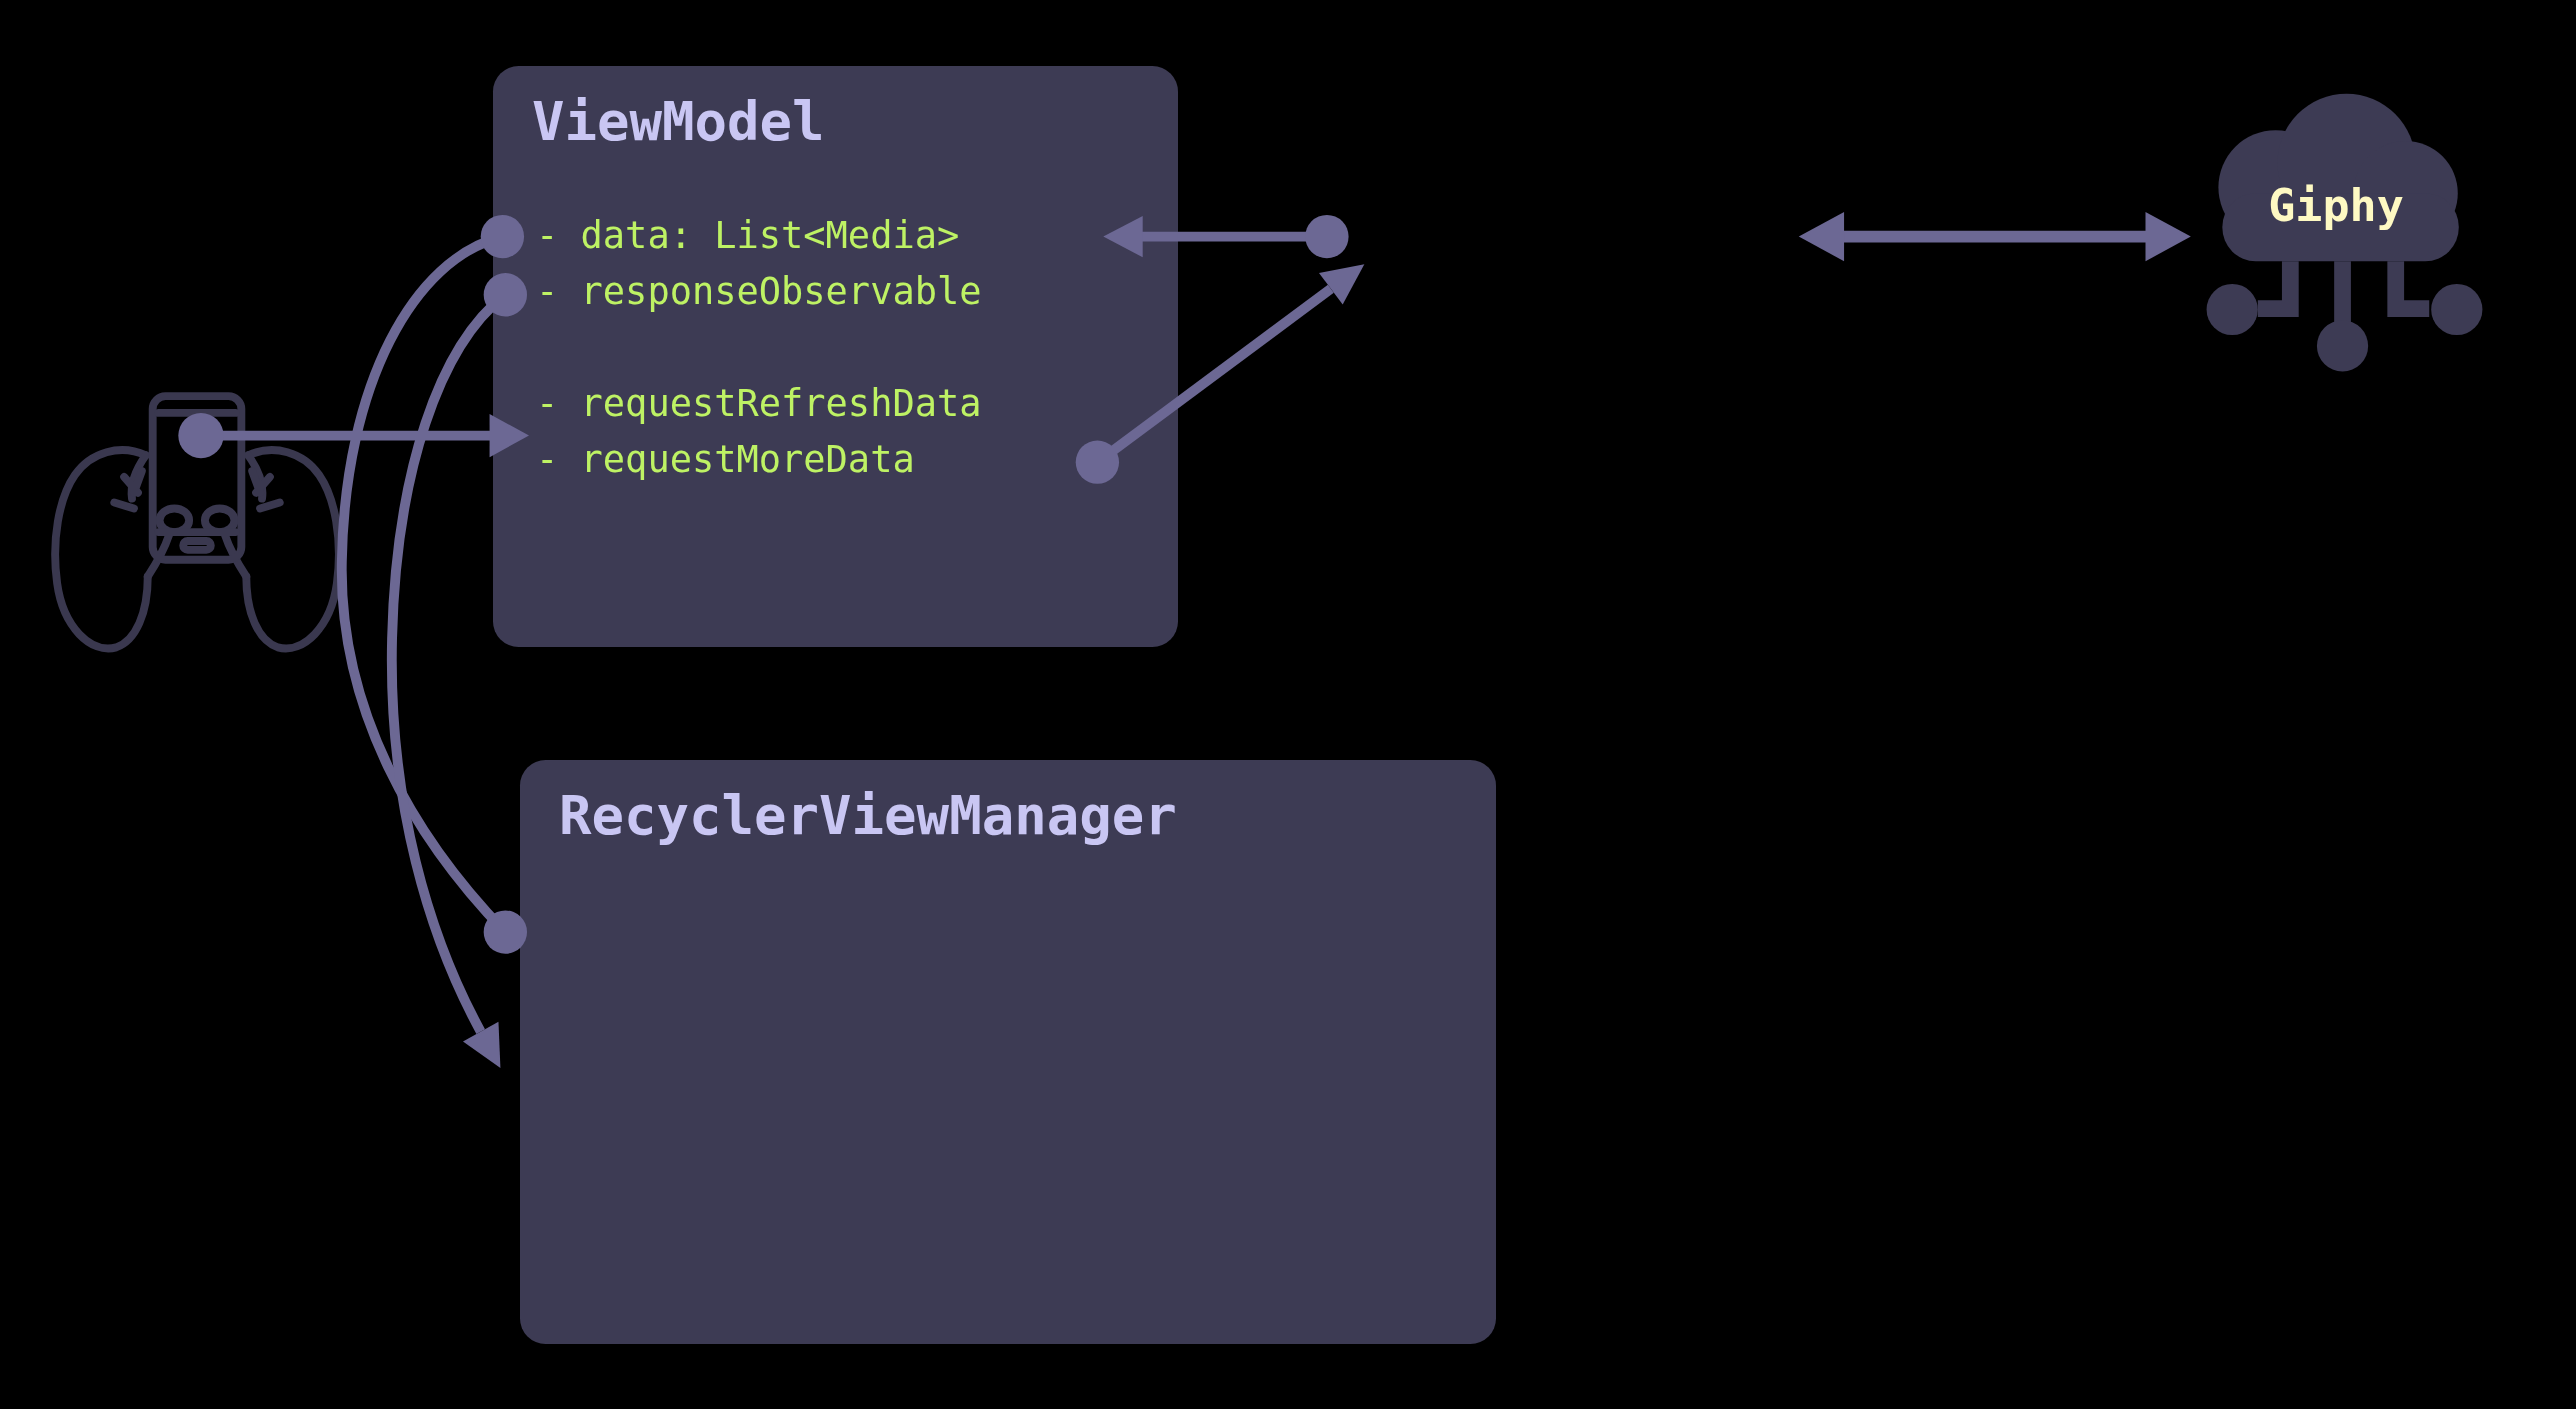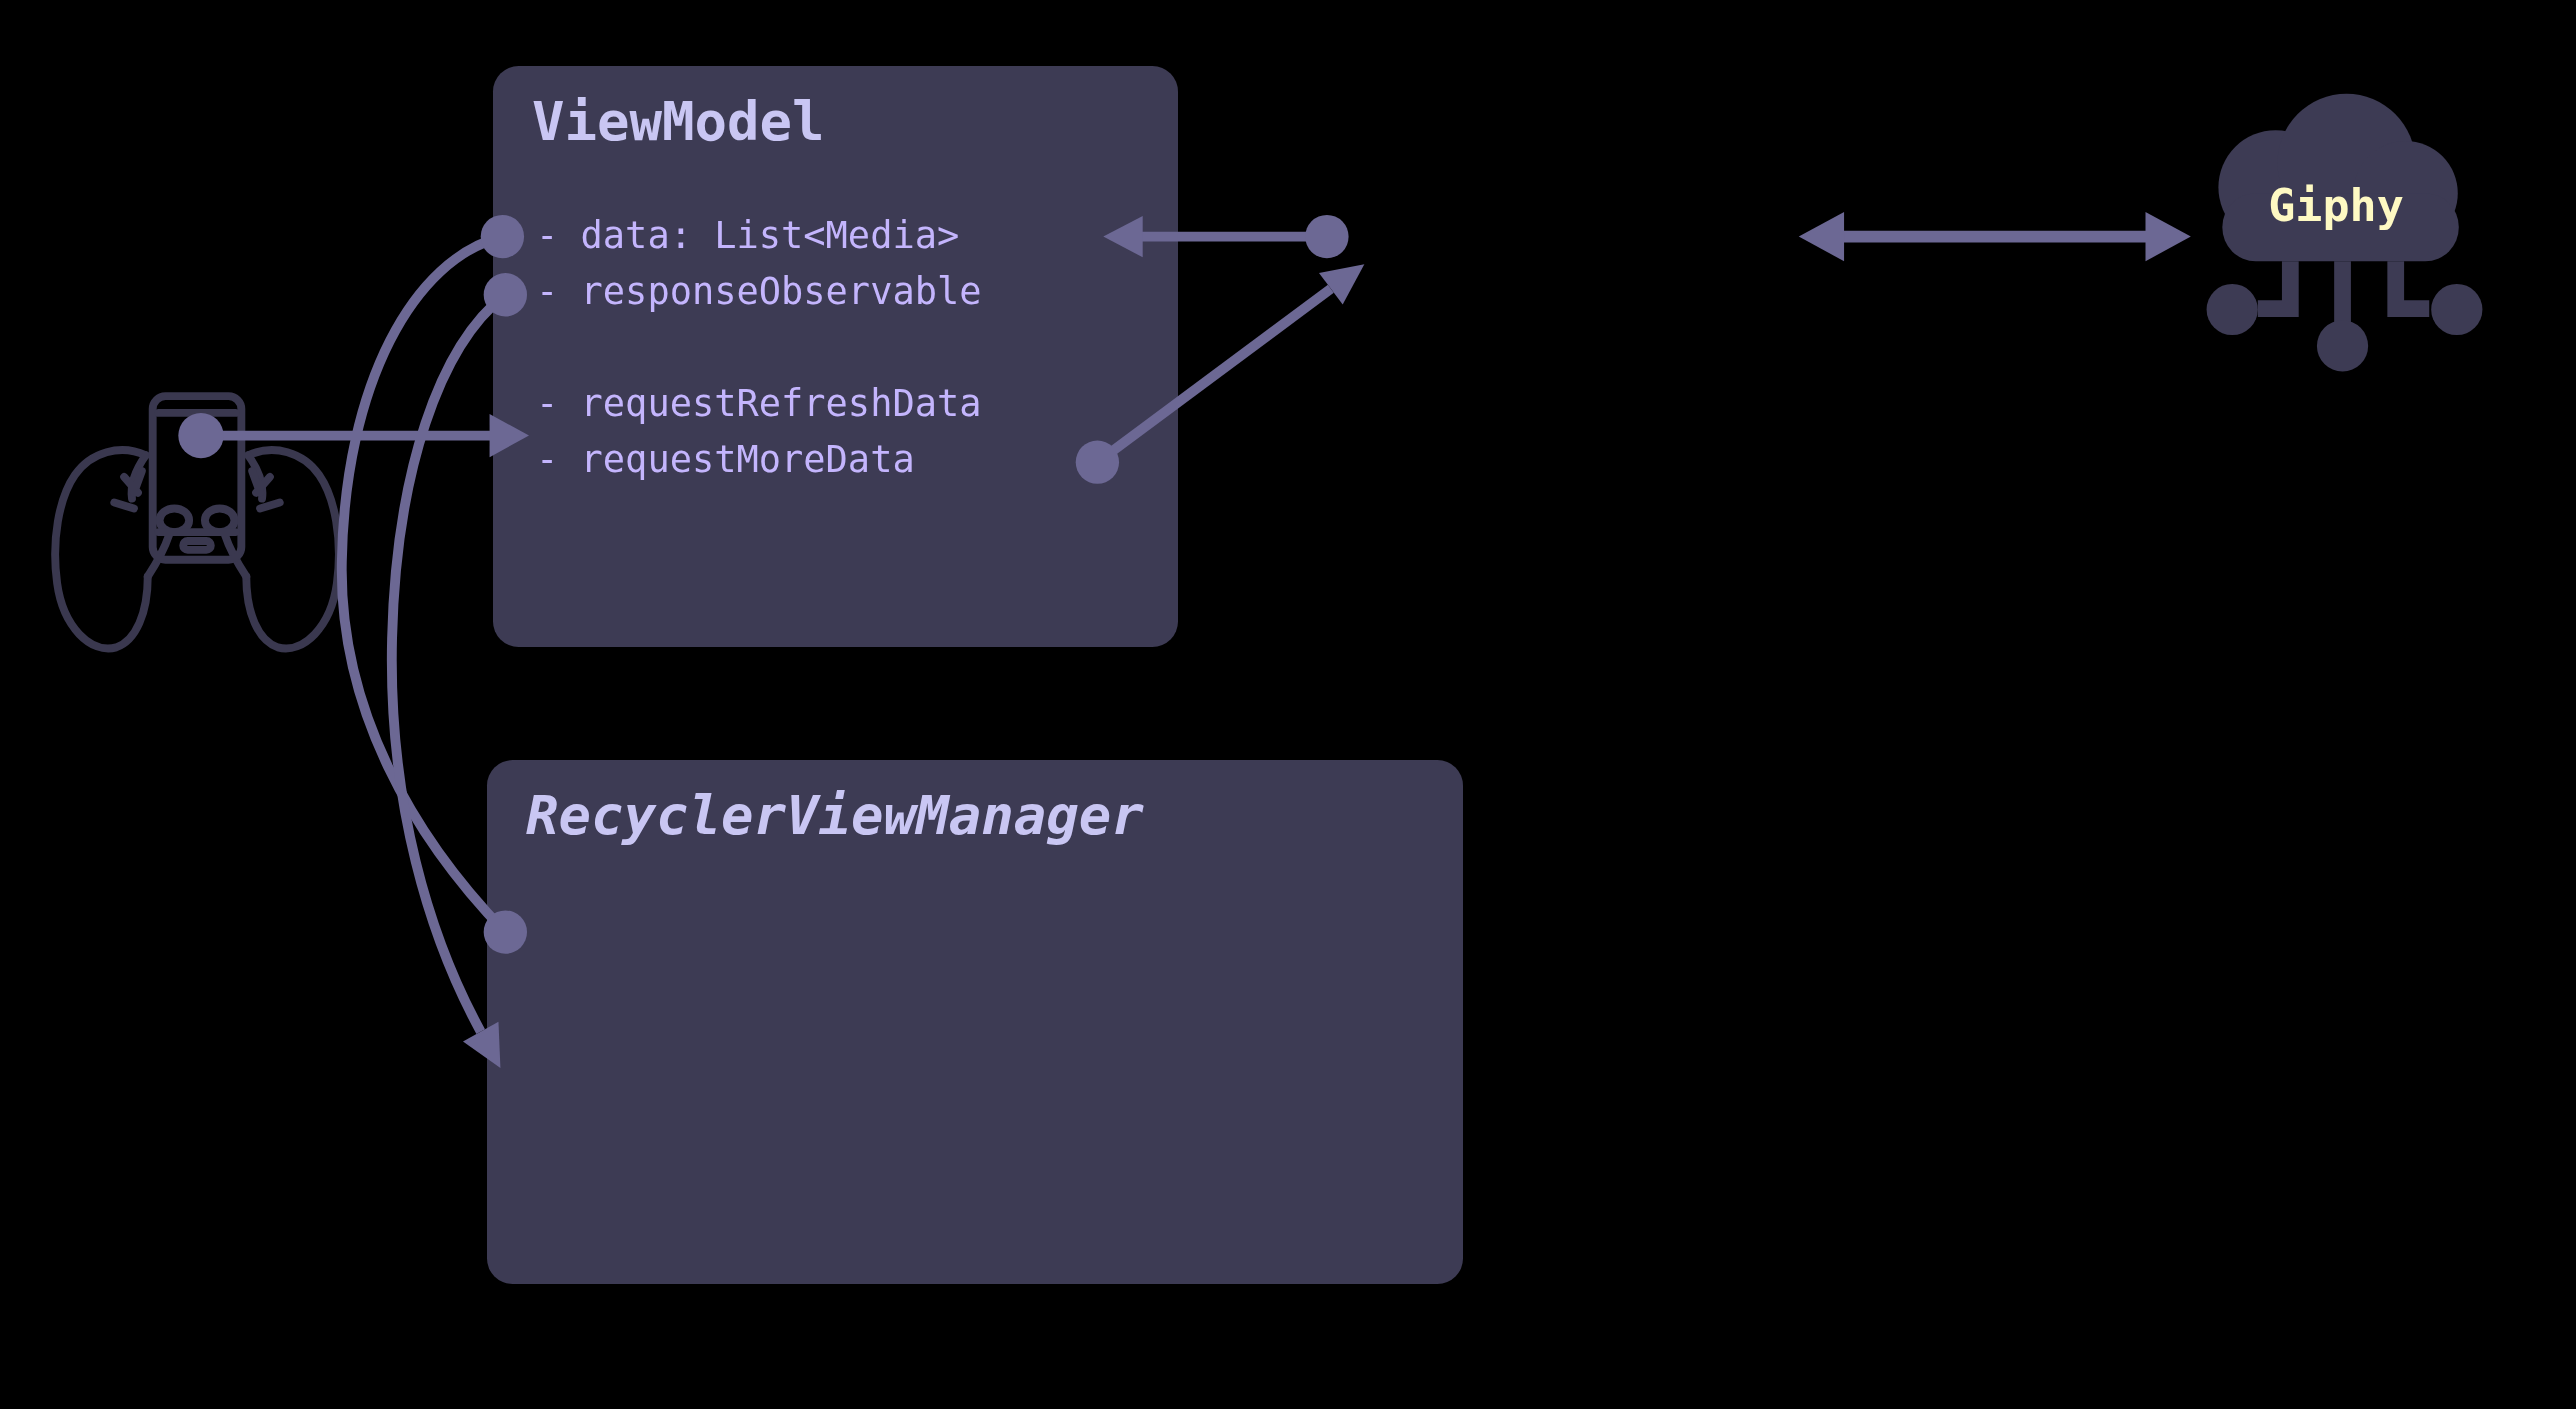--- a/index.html
+++ b/index.html
@@ -16,38 +16,38 @@
     font-family: "DejaVu Sans Mono", "Liberation Mono", monospace;
   }
   .box {
     position: absolute;
     background: #3d3b54;
     border-radius: 25.6px;
     z-index: 1;
   }
   .box-viewmodel          { left: 493px;  top: 66px;  width: 685px; height: 581px; }
   .box-networkservice     { left: 1332px; top: 66px;  width: 699px; height: 581px; }
-  .box-recyclerviewmanager{ left: 487px;  top: 760px; width: 976px; height: 524px; font-style: italic; }
+  .box-recyclerviewmanager{ left: 520px;  top: 760px; width: 976px; height: 584px; }
   .box-title {
     position: absolute;
     top: 29.6px;
     left: 39px;
     font-size: 54px;
     line-height: 51px;
     font-weight: bold;
     color: #c9c6f3;
     white-space: pre;
   }
   .box-body {
     position: absolute;
     top: 142px;
     left: 43px;
     font-size: 37px;
     line-height: 56px;
-    color: #c4b5fd;
+    color: #bef264;
     white-space: pre;
   }
   .box-networkservice .box-title { left: 37px; }
   .box-networkservice .box-body  { left: 39px; }
   .connector-layer {
     position: absolute;
     left: 0;
     top: 0;
     z-index: 3;
   }

